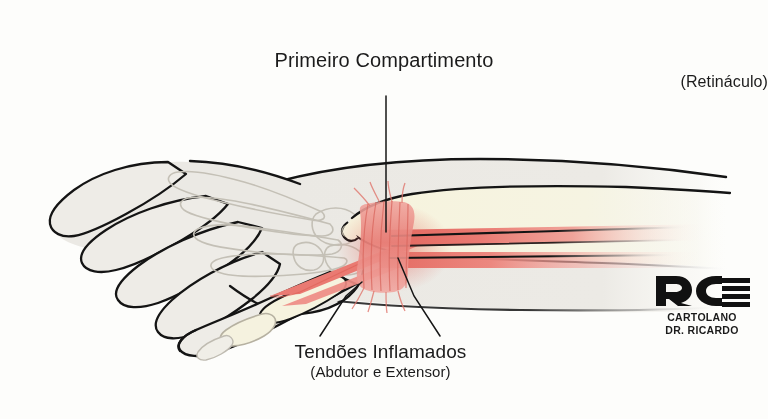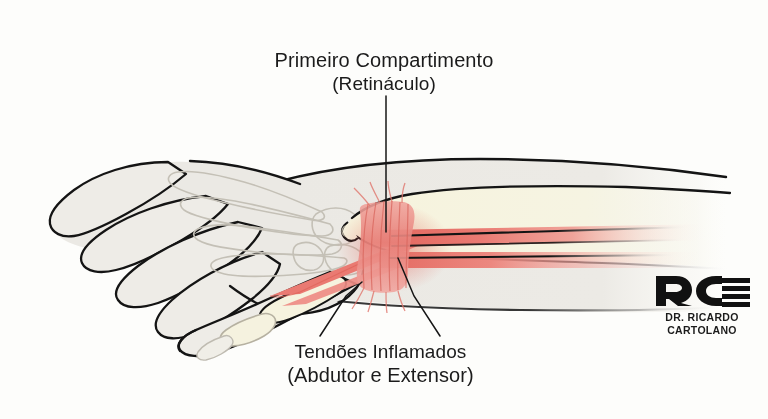--- a/index.html
+++ b/index.html
@@ -18,26 +18,26 @@
     color:#1b1b1b;
     text-align:center;
     line-height:1.22;
     white-space:nowrap;
     letter-spacing:.1px;
   }
   #label-top{
     left:0;right:0;top:48px;
     font-size:20px;
   }
-  #label-top .l2{font-size:19px;}
+  #label-top .l2{font-size:16px;text-align:right;}
   #label-bottom{
     left:0;right:7px;top:340px;
     font-size:19px;
   }
-  #label-bottom .l2{font-size:20px;}
+  #label-bottom .l2{font-size:15px;}
 
   #logo{
     position:absolute;
     right:14px;bottom:14px;
     width:104px;height:66px;
     text-align:center;
   }
   #logo .mark{display:block;}
   #logo .name{
     display:block;
@@ -299,17 +299,17 @@
                M16,12 L16,20 L25,20 C29,20 32,18 32,16 C32,13.5 29,12 25,12 Z" fill="#111111"></path>
 
       <path d="M66,4 C54,4 46,11 46,19 C46,27 54,34 66,34 L72,34 L72,26 L66,26
                C60,26 56,23 56,19 C56,15 60,12 66,12 L72,12 L72,4 Z" fill="#111111"></path>
 
       <rect x="72" y="6" width="28" height="5" fill="#111111"></rect>
       <rect x="72" y="14" width="28" height="5" fill="#111111"></rect>
       <rect x="72" y="22" width="28" height="5" fill="#111111"></rect>
       <rect x="72" y="30" width="28" height="5" fill="#111111"></rect>
     </svg>
+    <span class="name">CARTOLANO</span>
     <span class="name">DR. RICARDO</span>
-    <span class="name">CARTOLANO</span>
   </div>
 
 </div>
 
 </body></html>

